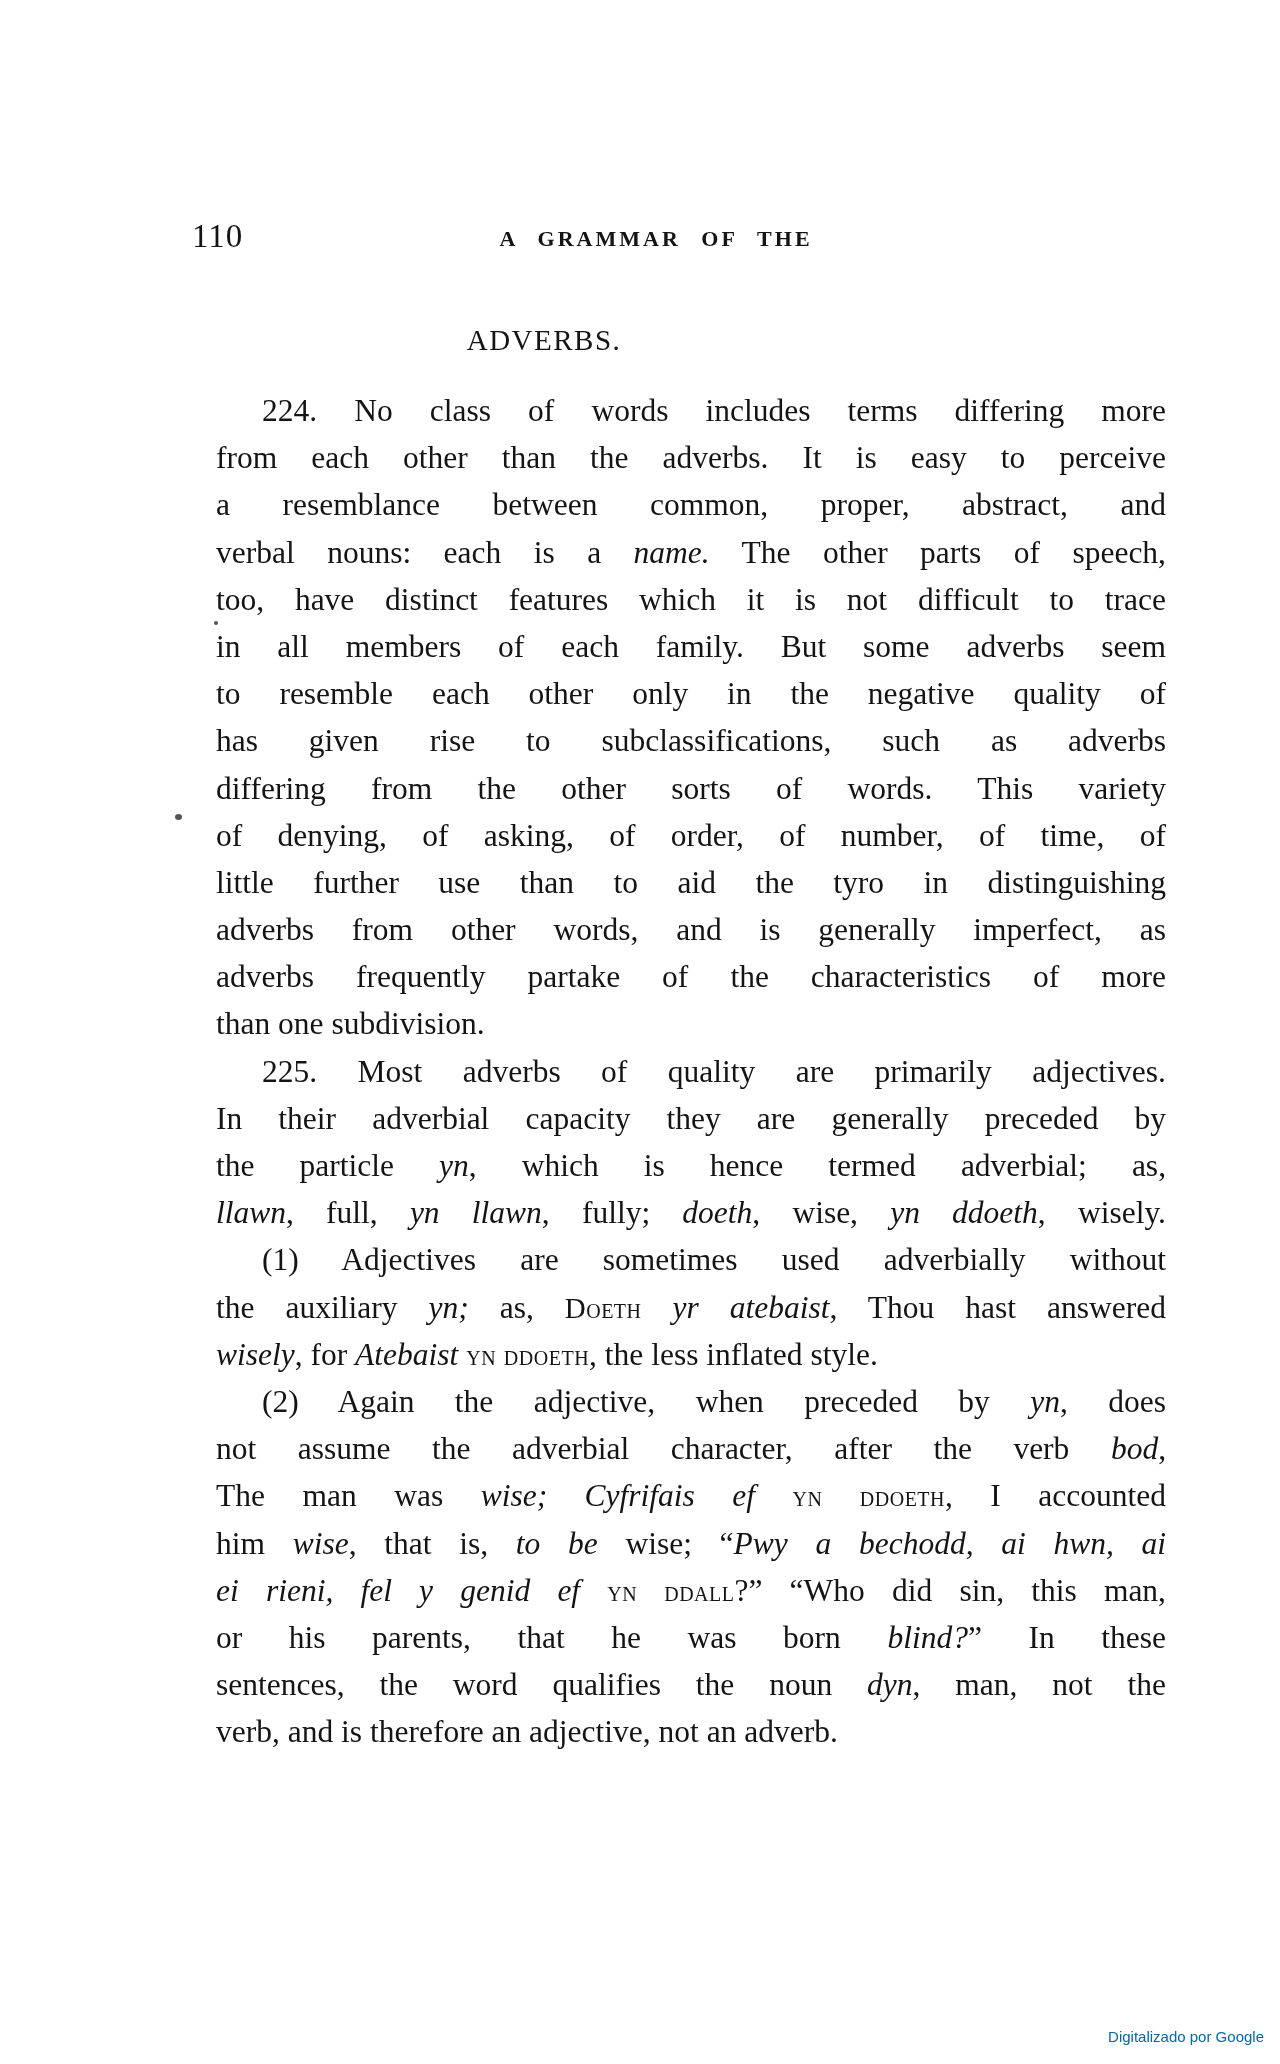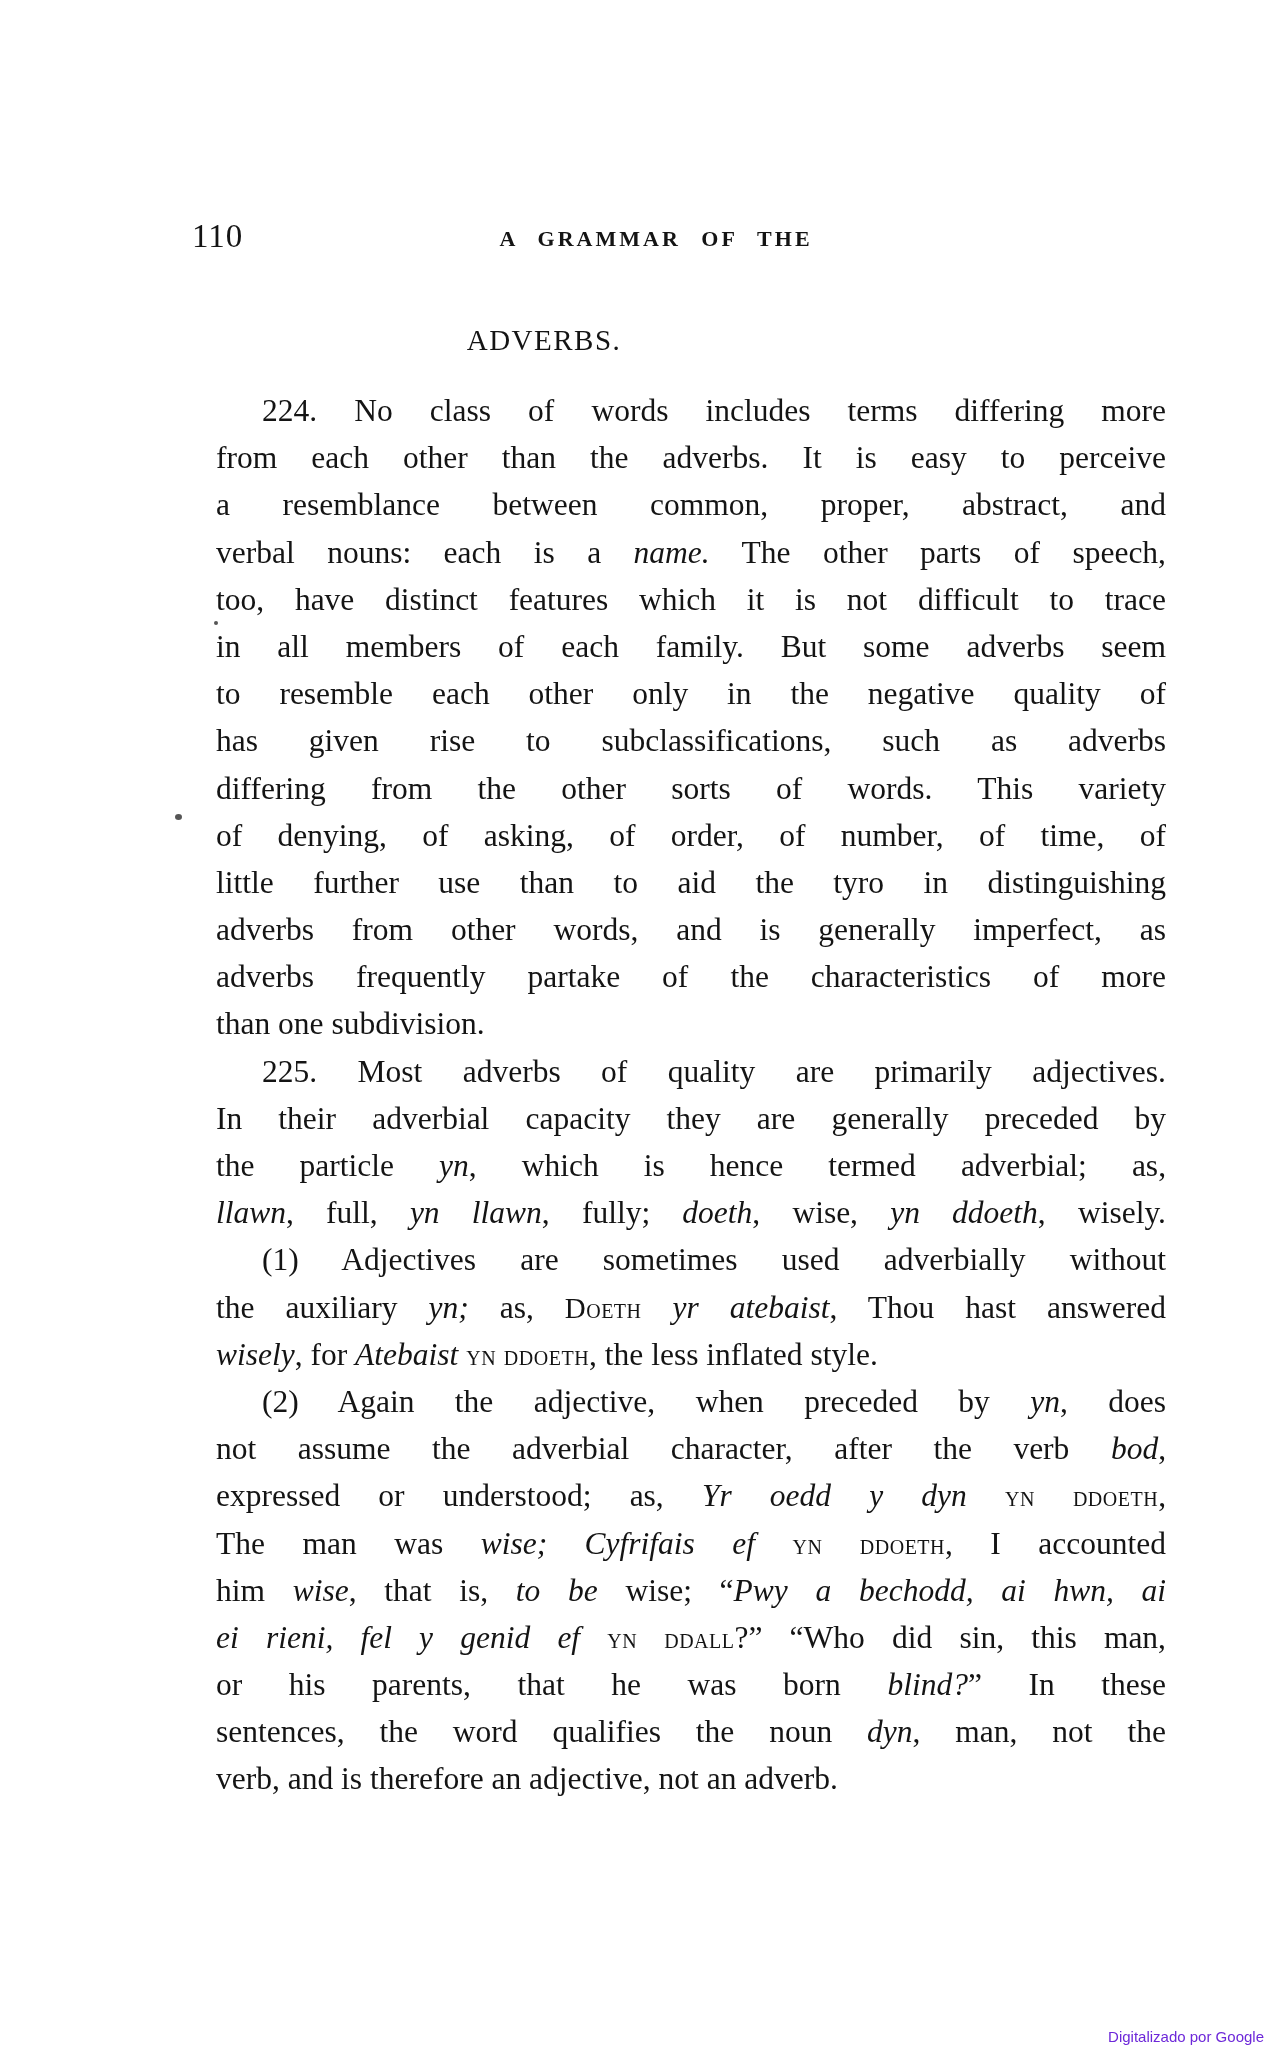--- a/index.html
+++ b/index.html
@@ -11,21 +11,21 @@
   .section-title { position: absolute; left: 0; width: 1048px; top: 324px; text-align: center;
                    font-size: 29px; letter-spacing: 1.5px; padding-left: 40px; box-sizing: border-box; }
   .body-text { position: absolute; left: 188px; top: 387px; width: 978px; }
   .line { height: 47.2px; line-height: 47.2px; font-size: 31.5px; white-space: nowrap;
           text-align: justify; text-align-last: justify; overflow: visible; margin-left: 28px; }
   .line.last { text-align: left; text-align-last: left; }
   .line.indent { padding-left: 46px; }
   .it { font-style: italic; }
   .sc { font-variant: small-caps; font-size: 0.92em; letter-spacing: 0.5px; }
   .watermark { position: absolute; right: 16px; top: 2028px; font-family: "Liberation Sans", "DejaVu Sans", sans-serif;
-               font-size: 15px; color: #6d28d9; }
+               font-size: 15px; color: #0369a1; }
   .speck { position: absolute; background: #555; border-radius: 50%; }
 </style>
 </head>
 <body>
 
 <div>
   <div class="page-number">110</div>
   <div class="running-head">A GRAMMAR OF THE</div>
   <div class="section-title">ADVERBS.</div>
   <div class="body-text" id="body-text">
@@ -45,21 +45,20 @@
       <div class="line last"><span>than one subdivision.</span></div>
       <div class="line indent"><span>225. Most adverbs of quality are primarily adjectives.</span></div>
       <div class="line"><span>In their adverbial capacity they are generally preceded by</span></div>
       <div class="line"><span>the particle </span><span class="it">yn</span><span>, which is hence termed adverbial; as,</span></div>
       <div class="line"><span class="it">llawn</span><span>, full, </span><span class="it">yn llawn</span><span>, fully; </span><span class="it">doeth</span><span>, wise, </span><span class="it">yn ddoeth</span><span>, wisely.</span></div>
       <div class="line indent"><span>(1) Adjectives are sometimes used adverbially without</span></div>
       <div class="line"><span>the auxiliary </span><span class="it">yn;</span><span> as, </span><span class="sc">Doeth</span><span> </span><span class="it">yr atebaist</span><span>, Thou hast answered</span></div>
       <div class="line last"><span class="it">wisely</span><span>, for </span><span class="it">Atebaist</span><span> </span><span class="sc">yn ddoeth</span><span>, the less inflated style.</span></div>
       <div class="line indent"><span>(2) Again the adjective, when preceded by </span><span class="it">yn</span><span>, does</span></div>
       <div class="line"><span>not assume the adverbial character, after the verb </span><span class="it">bod</span><span>,</span></div>
-      <div class="line"><span>expressed or understood; as, </span><span class="it">Yr oedd y dyn</span><span> </span><span class="sc">yn ddoeth</span><span>,</span></div>
       <div class="line"><span>The man was </span><span class="it">wise;</span><span>  </span><span class="it">Cyfrifais ef</span><span> </span><span class="sc">yn ddoeth</span><span>, I accounted</span></div>
       <div class="line"><span>him </span><span class="it">wise</span><span>, that is, </span><span class="it">to be</span><span> wise;  “</span><span class="it">Pwy a bechodd, ai hwn, ai</span></div>
       <div class="line"><span class="it">ei rieni, fel y genid ef</span><span> </span><span class="sc">yn ddall</span><span>?” “Who did sin, this man,</span></div>
       <div class="line"><span>or his parents, that he was born </span><span class="it">blind?</span><span>”  In these</span></div>
       <div class="line"><span>sentences, the word qualifies the noun </span><span class="it">dyn</span><span>, man, not the</span></div>
       <div class="line last"><span>verb, and is therefore an adjective, not an adverb.</span></div>
     </div>
   <span class="speck" style="left:214px; top:621px; width:4px; height:4px;"></span>
   <span class="speck" style="left:175px; top:814px; width:7px; height:6px;"></span>
   <div class="watermark">Digitalizado por Google</div>

